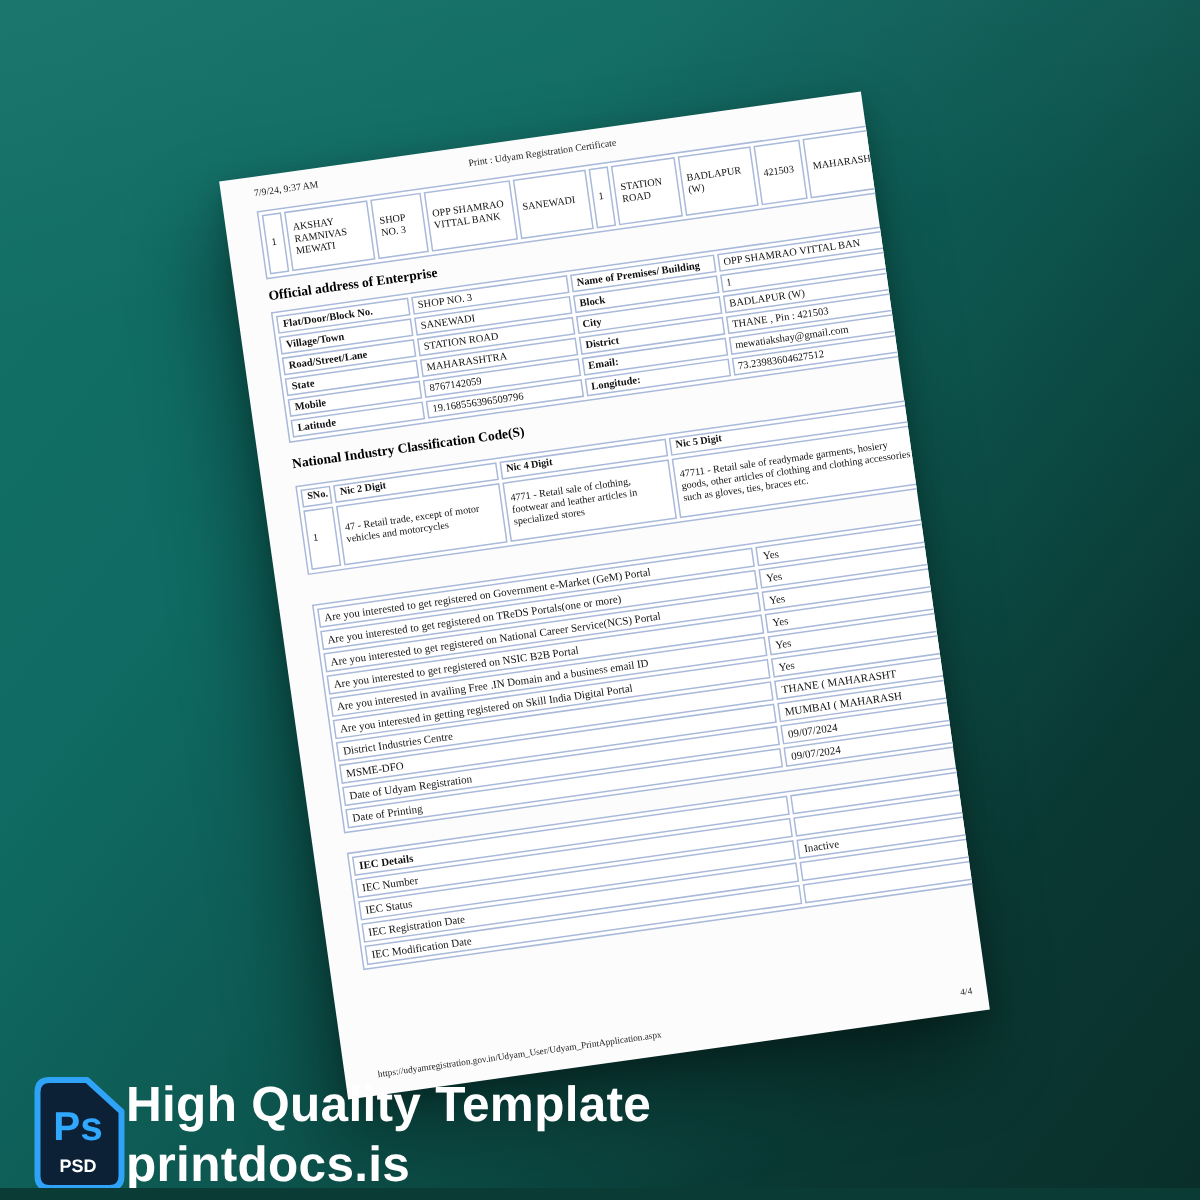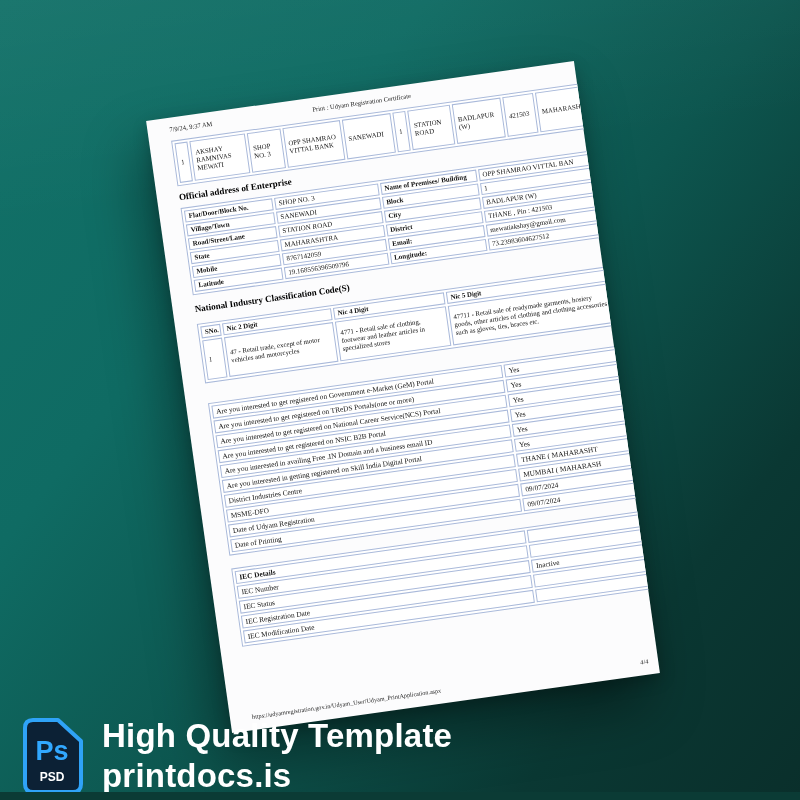--- a/index.html
+++ b/index.html
@@ -50,21 +50,21 @@
   .tbl-iec{ margin-top:13px; width:448px; font-size:7.3px; }
   .tbl-iec td{ height:11px; white-space:nowrap; }
   .lbl-bold{ font-weight:bold; }
 
   .print-footer{
     position:absolute; left:22px; right:10px; bottom:10px;
     display:flex; justify-content:space-between; font-size:6.2px; color:#222;
   }
 
   
-  .branding{ position:absolute; left:22px; top:716px; display:flex; align-items:center; gap:18px; }
+  .branding{ position:absolute; left:22px; top:716px; display:flex; align-items:center; }
   .brand-text div{ color:#ffffff; font-weight:700; font-size:33px; line-height:1.22; letter-spacing:0.2px; }
   .psd-icon{ display:block; }
 </style>
 </head>
 <body>
 
 <div class="canvas">
   <div class="sheen"></div>
 
   <div class="page">

